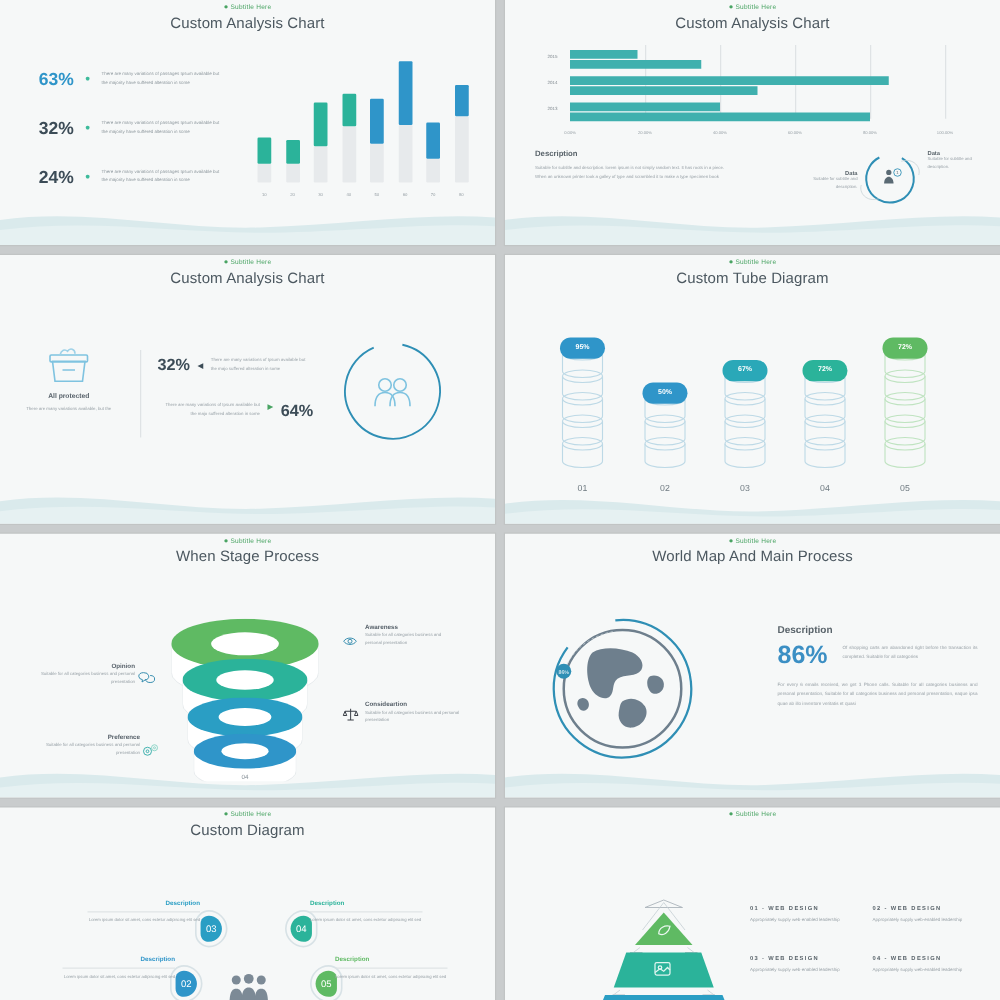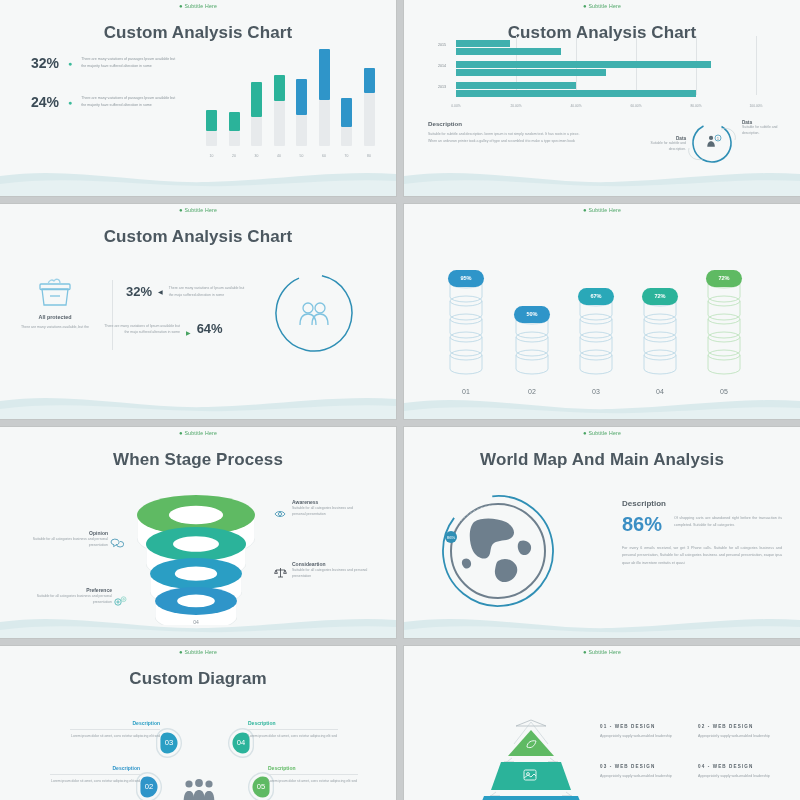--- a/index.html
+++ b/index.html
@@ -28,22 +28,22 @@
     position:absolute;left:0;right:0;bottom:0;height:34px;
     overflow:hidden;pointer-events:none;
   }
   .wave svg{display:block;width:100%;height:100%;}
   .subtitle{
     text-align:center;font-size:5.2px;color:#49a463;letter-spacing:.2px;
     padding-top:3px;
   }
   .subtitle .dot{color:#49a463;font-size:6px;}
   .title{
-    text-align:center;font-size:17px;color:#4c5860;font-weight:700;
-    margin-top:14px;letter-spacing:.1px;
+    text-align:center;font-size:12px;color:#4c5860;font-weight:400;
+    margin-top:2px;letter-spacing:.1px;
   }
 
   
   .s1-left{position:absolute;left:14px;top:55px;width:165px;}
   .s1-row{display:flex;align-items:center;margin-bottom:23px;}
   .s1-pct{font-size:14px;font-weight:bold;width:46px;text-align:right;}
   .s1-bullet{color:#3dbb9b;font-size:7px;margin:0 9px;}
   .s1-txt{font-size:3.6px;color:#8d979d;line-height:1.85;width:100px;}
   .s1-chart{position:absolute;left:198px;top:40px;width:186px;height:120px;}
   .col-base{position:absolute;bottom:0;width:11px;background:#e7eaec;border-radius:1px;}
@@ -94,20 +94,25 @@
 <div class="deck">
 
   <div class="slide">
     <div class="subtitle">
       <span class="dot">●</span>
       <span>Subtitle Here</span>
     </div>
     <div class="title">Custom Analysis Chart</div>
 
     <div class="s1-left">
+      <div class="s1-row">
+        <div class="s1-pct" style="color:#2f95c9">63%</div>
+        <div class="s1-bullet">●</div>
+        <div class="s1-txt">There are many variations of passages Ipsum available but the majority have suffered alteration in some</div>
+      </div>
       <div class="s1-row">
         <div class="s1-pct" style="color:#3c4c57">32%</div>
         <div class="s1-bullet">●</div>
         <div class="s1-txt">There are many variations of passages Ipsum available but the majority have suffered alteration in some</div>
       </div>
       <div class="s1-row">
         <div class="s1-pct" style="color:#3c4c57">24%</div>
         <div class="s1-bullet">●</div>
         <div class="s1-txt">There are many variations of passages Ipsum available but the majority have suffered alteration in some</div>
       </div>
@@ -228,21 +233,21 @@
     </div>
     <div style="position:absolute;left:6px;top:110px;width:98px;text-align:center;font-size:5.4px;font-weight:bold;color:#57616a;">All protected</div>
     <div style="position:absolute;left:13px;top:120px;width:84px;text-align:center;font-size:3.5px;color:#98a1a7;line-height:1.9;">There are many variations available, but the</div>
     <div style="position:absolute;left:112px;top:76px;width:1px;height:70px;background:#dfe3e5;"></div>
 
     <div style="position:absolute;left:126px;top:80px;display:flex;align-items:center;">
       <div style="font-size:13px;font-weight:bold;color:#3c4c57;">32%</div>
       <div style="margin:0 6px;color:#3c4c57;font-size:6px;">◀</div>
       <div style="width:76px;font-size:3.5px;color:#98a1a7;line-height:1.9;">There are many variations of Ipsum available but the majo suffered alteration in some</div>
     </div>
-    <div style="position:absolute;left:104px;top:117px;display:flex;align-items:flex-end;">
+    <div style="position:absolute;left:132px;top:117px;display:flex;align-items:flex-start;">
       <div style="width:76px;font-size:3.5px;color:#98a1a7;line-height:1.9;text-align:right;">There are many variations of Ipsum available but the majo suffered alteration in some</div>
       <div style="margin:0 6px;color:#49a463;font-size:6px;">▶</div>
       <div style="font-size:13px;font-weight:bold;color:#3c4c57;">64%</div>
     </div>
 
     <div style="position:absolute;left:272px;top:67px;">
       <svg width="84" height="84" viewBox="0 0 84 84">
         <circle cx="42" cy="42" r="38" fill="none" stroke="#2f8fb5" stroke-width="1.5" stroke-dasharray="215 25" transform="rotate(-78 42 42)"></circle>
         <g fill="none" stroke="#7fc3e0" stroke-width="1.3" transform="translate(27,30)">
           <circle cx="9" cy="7" r="5"></circle>
@@ -259,20 +264,21 @@
         <path d="M0,24 C80,14 150,28 230,26 C300,24 350,18 400,21 L400,34 L0,34 Z" fill="#e6f1f2"></path>
       </svg>
     </div>
   </div>
 
   <div class="slide">
     <div class="subtitle">
       <span class="dot">●</span>
       <span>Subtitle Here</span>
     </div>
+    <div class="title">Custom Tube Diagram</div>
 
     <div id="s4tubes" style="position:absolute;left:0;top:0;right:0;bottom:0;">
         <div style="position: absolute; left: 41px; bottom: 44px; width: 42px; height: 100px;"><svg width="42" height="100" viewBox="0 0 42 100" fill="none" stroke="#bdd9e6" stroke-width="0.9">
             <path d="M5,8 L5,22 A16,5 0 0,0 37,22 L37,8"></path>
             <ellipse cx="21" cy="8" rx="16" ry="5"></ellipse>
             <path d="M5,26 L5,40 A16,5 0 0,0 37,40 L37,26"></path>
             <ellipse cx="21" cy="26" rx="16" ry="5"></ellipse>
             <path d="M5,44 L5,58 A16,5 0 0,0 37,58 L37,44"></path>
             <ellipse cx="21" cy="44" rx="16" ry="5"></ellipse>
             <path d="M5,62 L5,76 A16,5 0 0,0 37,76 L37,62"></path>
@@ -427,21 +433,21 @@
         <path d="M0,26 C80,16 150,30 230,28 C300,26 350,20 400,23 L400,34 L0,34 Z" fill="#e6f1f2"></path>
       </svg>
     </div>
   </div>
 
   <div class="slide">
     <div class="subtitle">
       <span class="dot">●</span>
       <span>Subtitle Here</span>
     </div>
-    <div class="title">World Map And Main Analysis</div>
+    <div class="title">World Map And Main Process</div>
 
     <div style="position:absolute;left:30px;top:60px;">
       <svg width="125" height="125" viewBox="0 0 125 125">
         <circle cx="64" cy="64" r="55" fill="none" stroke="#2f8fb5" stroke-width="1.8" stroke-dasharray="300 46" transform="rotate(-96 64 64)"></circle>
         <circle cx="64" cy="64" r="47" fill="none" stroke="#6e7f8d" stroke-width="2"></circle>
         <g fill="#6e7f8d">
           <path d="M40,35 C48,30 62,31 72,35 C78,38 82,44 79,49 C75,55 66,52 60,56 C55,60 58,66 54,70
                    C50,74 42,70 39,64 C35,56 34,41 40,35 Z"></path>
           <path d="M64,74 C70,70 78,72 82,78 C86,85 80,94 72,95 C65,96 60,90 61,83 C62,78 62,76 64,74 Z"></path>
           <path d="M86,54 C92,52 98,56 97,62 C96,68 89,70 86,66 C83,62 83,56 86,54 Z"></path>

